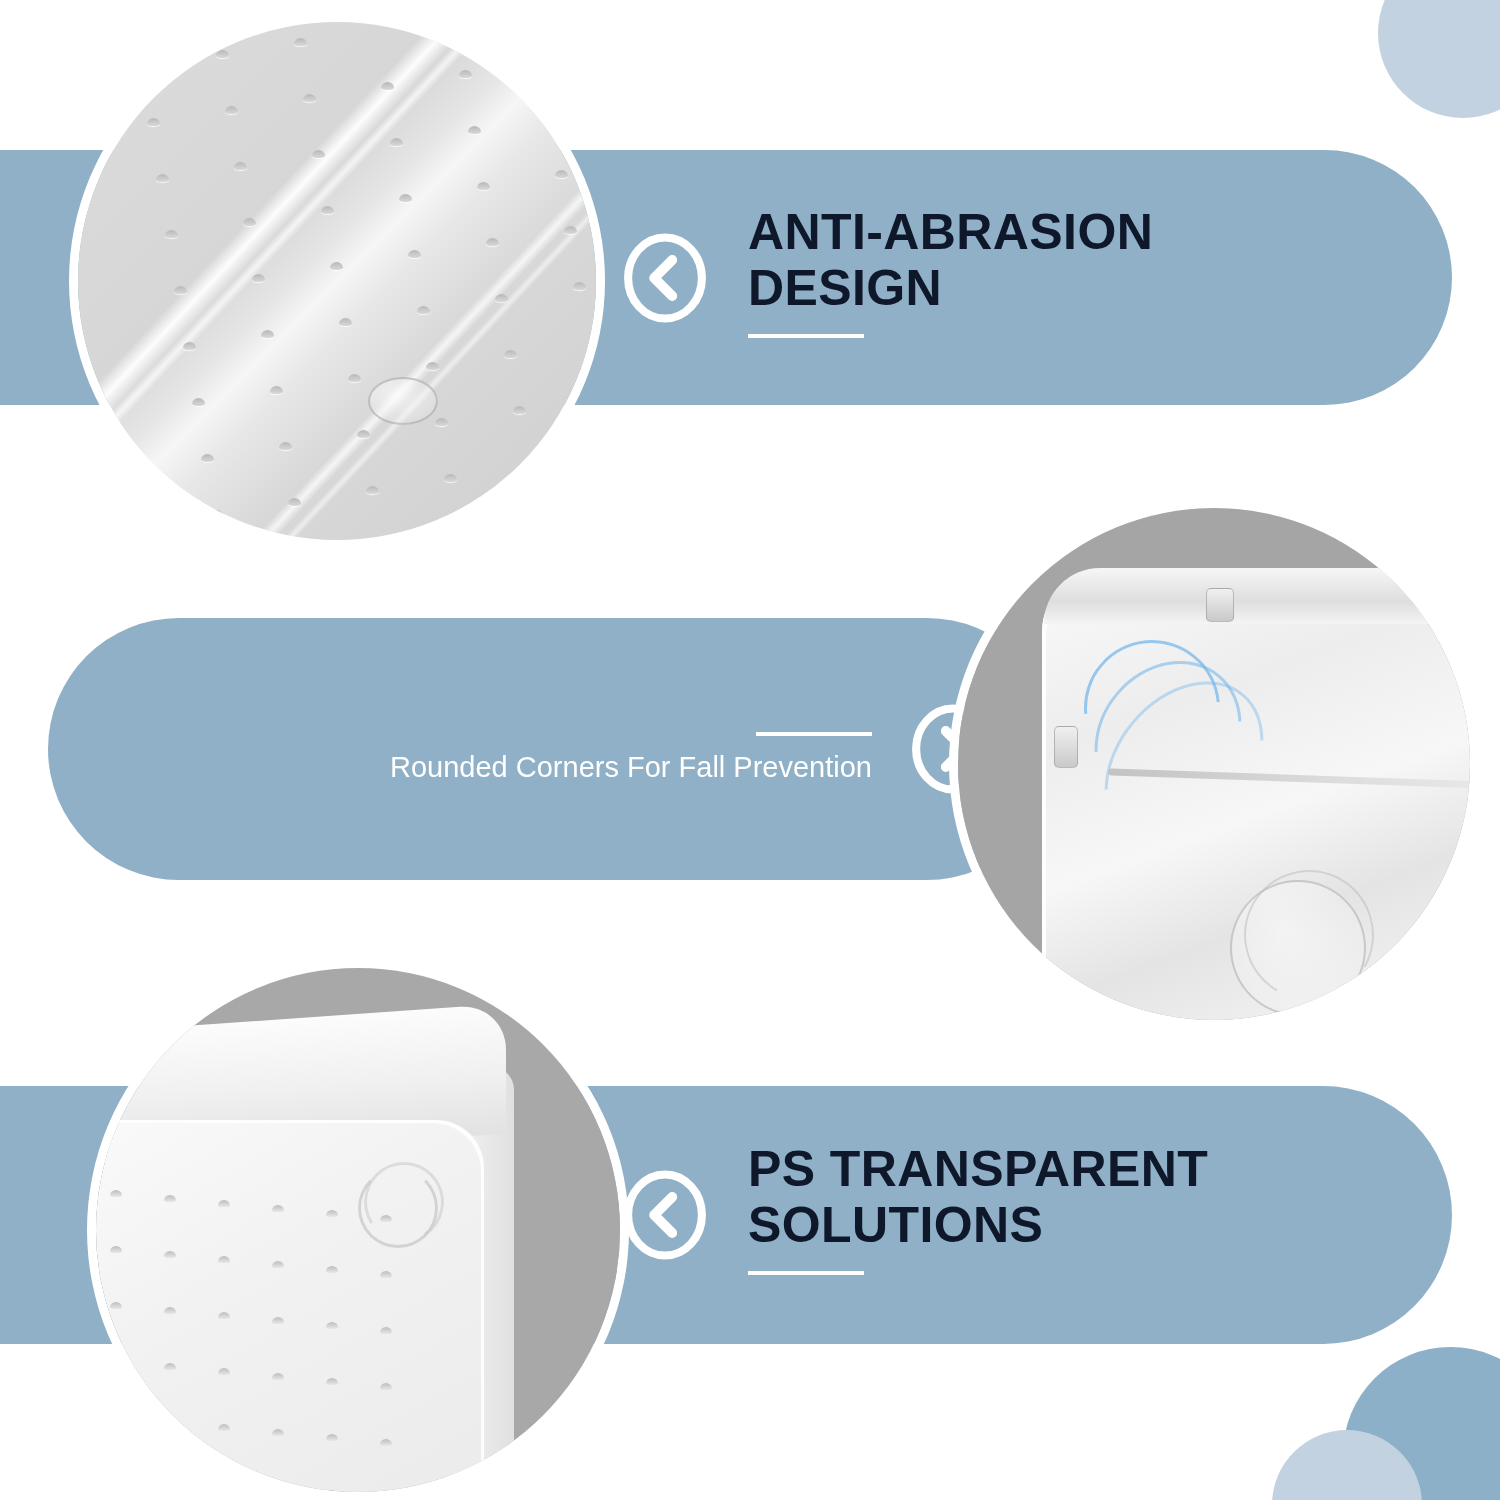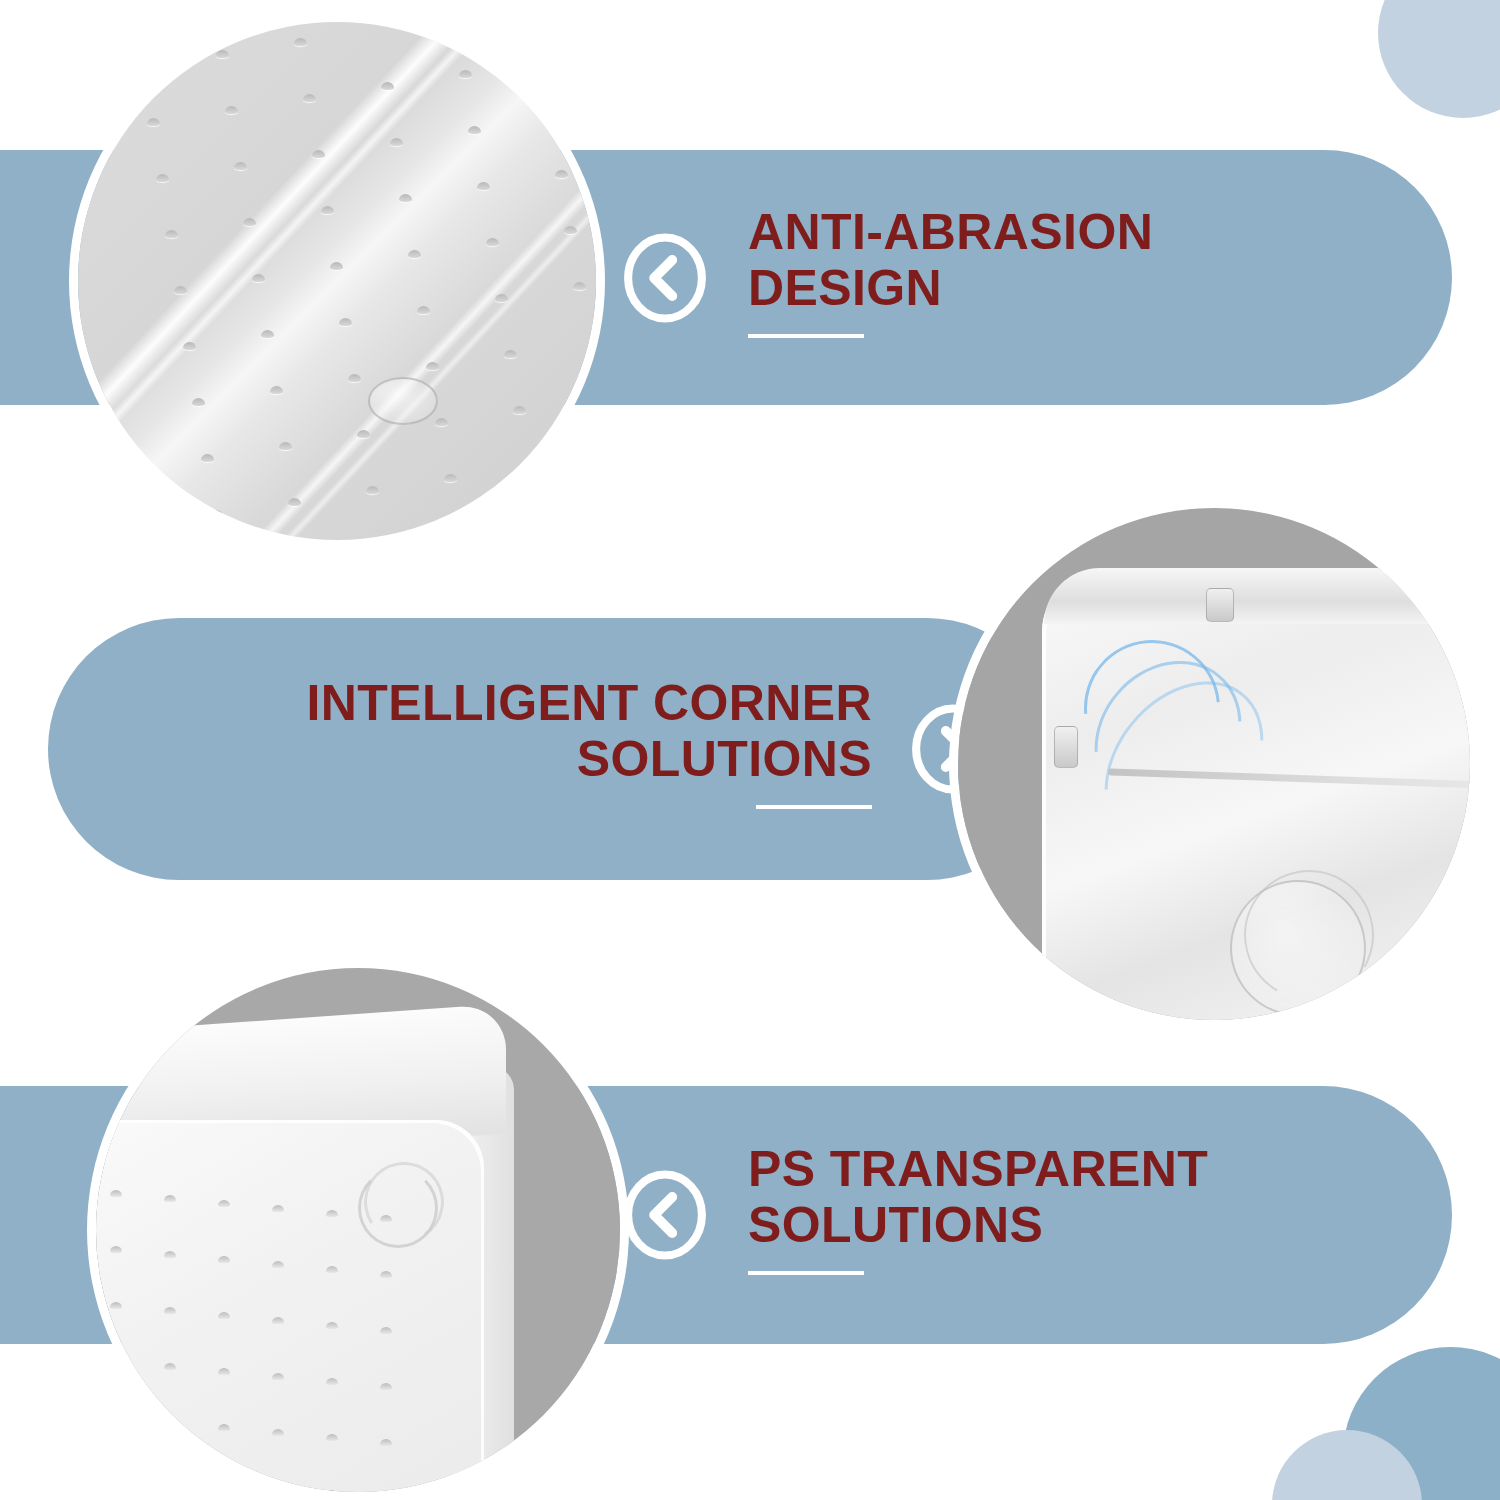--- a/index.html
+++ b/index.html
@@ -107,21 +107,21 @@
   .banner-3 .banner-text {
     padding-left: 38px;
     text-align: left;
   }
   .banner-2 .banner-text {
     padding-right: 36px;
     text-align: right;
   }
 
   .banner-title {
-    color: #7f1d1d;
+    color: #0f172a;
     font-weight: bold;
     font-size: 50px;
     line-height: 1.12;
     letter-spacing: 0.4px;
     margin: 0;
     white-space: pre-line;
   }
   .banner-rule {
     width: 116px;
     height: 4px;
@@ -368,23 +368,22 @@
     </div>
     <div class="banner-text">
       <p class="banner-title">ANTI-ABRASION
 DESIGN</p>
       <div class="banner-rule"></div>
     </div>
   </div>
 
   <div class="banner banner-2">
     <div class="banner-text">
-      <p class="banner-title">INTELLIGENT CORNER
-SOLUTIONS</p>
       <div class="banner-rule"></div>
+      <p class="banner-sub">Rounded Corners For Fall Prevention</p>
     </div>
     <div class="chevron-badge">
       <svg viewBox="0 0 100 100" aria-hidden="true">
         <ellipse cx="50" cy="50" rx="41" ry="45" fill="none" stroke="#ffffff" stroke-width="9"></ellipse>
         <path d="M42 30 L62 50 L42 70" fill="none" stroke="#ffffff" stroke-width="11" stroke-linecap="round" stroke-linejoin="round"></path>
       </svg>
     </div>
   </div>
 
   <div class="banner banner-3">

